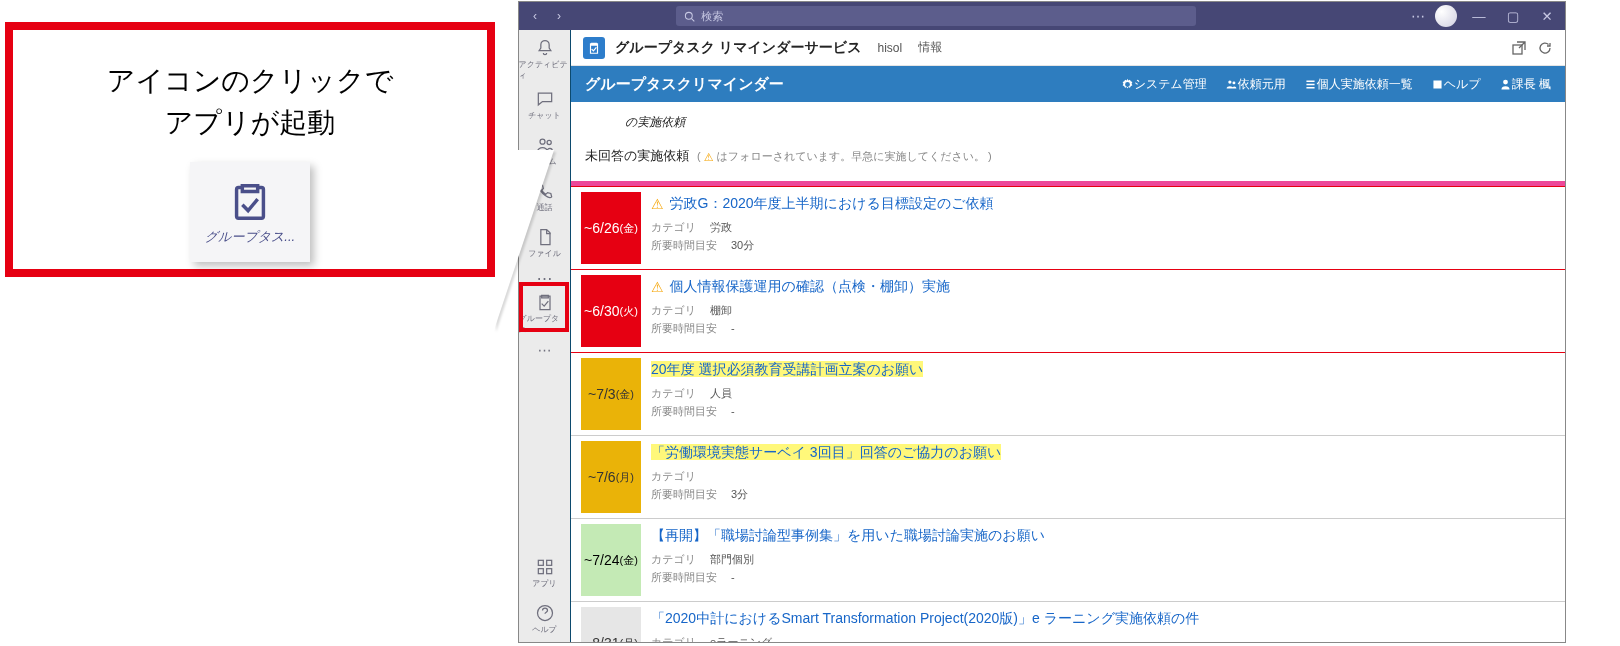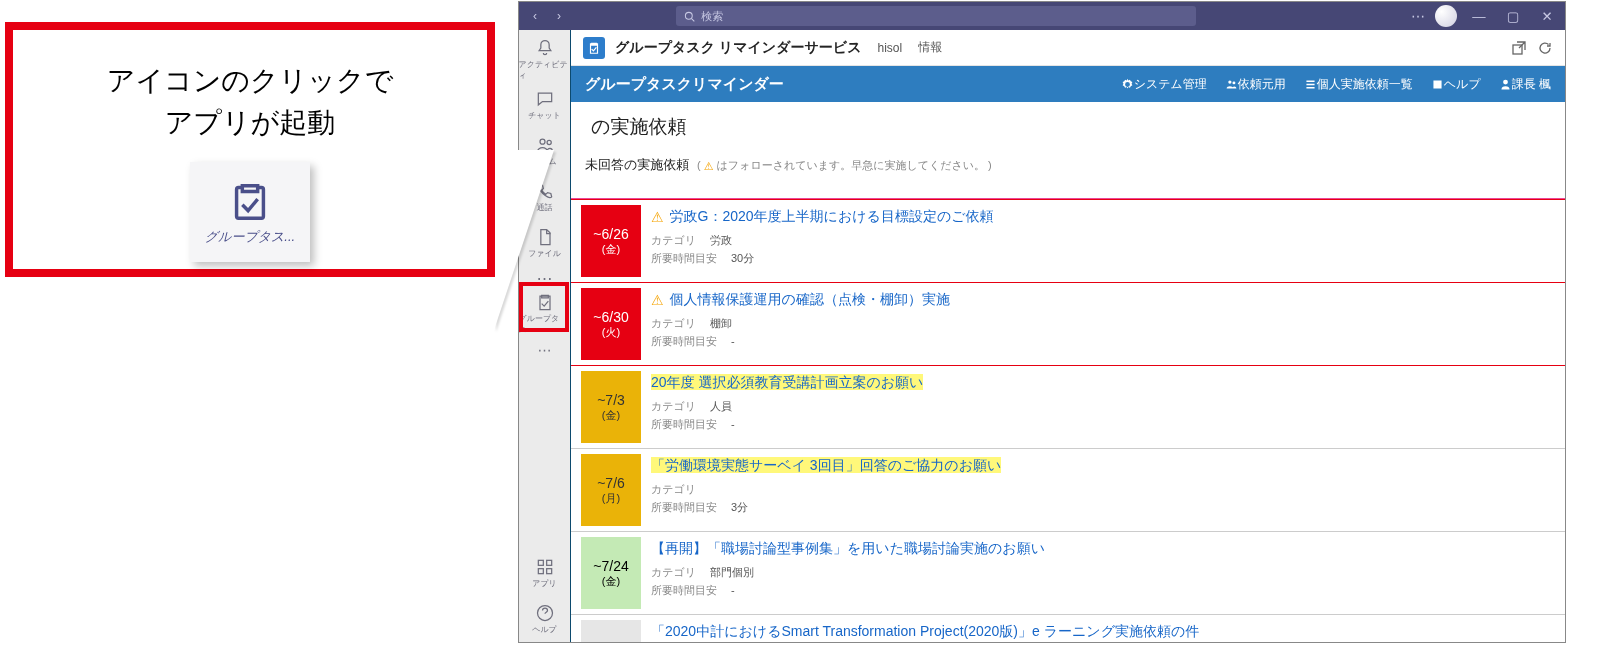--- a/index.html
+++ b/index.html
@@ -73,31 +73,31 @@
 .app-header .hdr-icon { width: 16px; height: 16px; margin-left: 10px; cursor: pointer; color: #666; }
 
 .blue-bar {
   height: 36px; background: #2e7dbf; display: flex; align-items: center; padding: 0 14px; color: #fff;
 }
 .blue-bar .title { font-size: 15px; font-weight: 700; }
 .blue-bar .spacer { flex: 1; }
 .blue-bar .mitem { display: flex; align-items: center; margin-left: 18px; font-size: 12px; cursor: pointer; }
 .blue-bar .mitem svg { width: 13px; height: 13px; fill: #fff; }
 
-.section-title { padding: 12px 20px 10px; font-size: 19px; color: #222; }
-.sub-title { padding: 6px 14px 24px; font-size: 13px; color: #222; border-bottom: 1px solid #ec4899; }
+.section-title { padding: 12px 54px 10px; font-size: 12px; color: #222; font-style: italic; }
+.sub-title { padding: 6px 14px 16px; font-size: 13px; color: #222; border-bottom: 5px solid #ec4899; }
 .sub-title .warn-note { font-size: 11px; color: #888; margin-left: 4px; }
 .warn-ico { color: #f5a300; display: inline-flex; vertical-align: middle; }
 
 .task-list { flex: 1; overflow-y: auto; }
 .task { display: flex; border-bottom: 1px solid #ccc; }
 .task.alert { border-bottom: 1px solid #e60012; }
 .task.alert.first { border-top: 1px solid #e60012; }
 .task .datebox {
-  width: 60px; min-height: 72px; display: flex; flex-direction: column; align-items: center; justify-content: center;
+  width: 60px; min-height: 72px; display: flex; flex-direction: row; align-items: center; justify-content: center;
   margin: 5px 0 5px 10px; font-size: 13px;
 }
 .task .datebox.red { background: #e60012; color: #fff; }
 .task .datebox.yellow { background: #eab308; color: #333; }
 .task .datebox.green { background: #c4eab5; color: #000000; }
 .task .datebox.gray { background: #e6e6e6; color: #333; }
 .task .datebox .d1 { font-size: 14px; }
 .task .datebox .d2 { font-size: 11px; }
 .task .body { flex: 1; padding: 8px 14px 8px 10px; display: block; }
 .task .ttitle { font-size: 14px; color: #1766c8; margin-bottom: 6px; display: flex; align-items: center; gap: 6px; }

